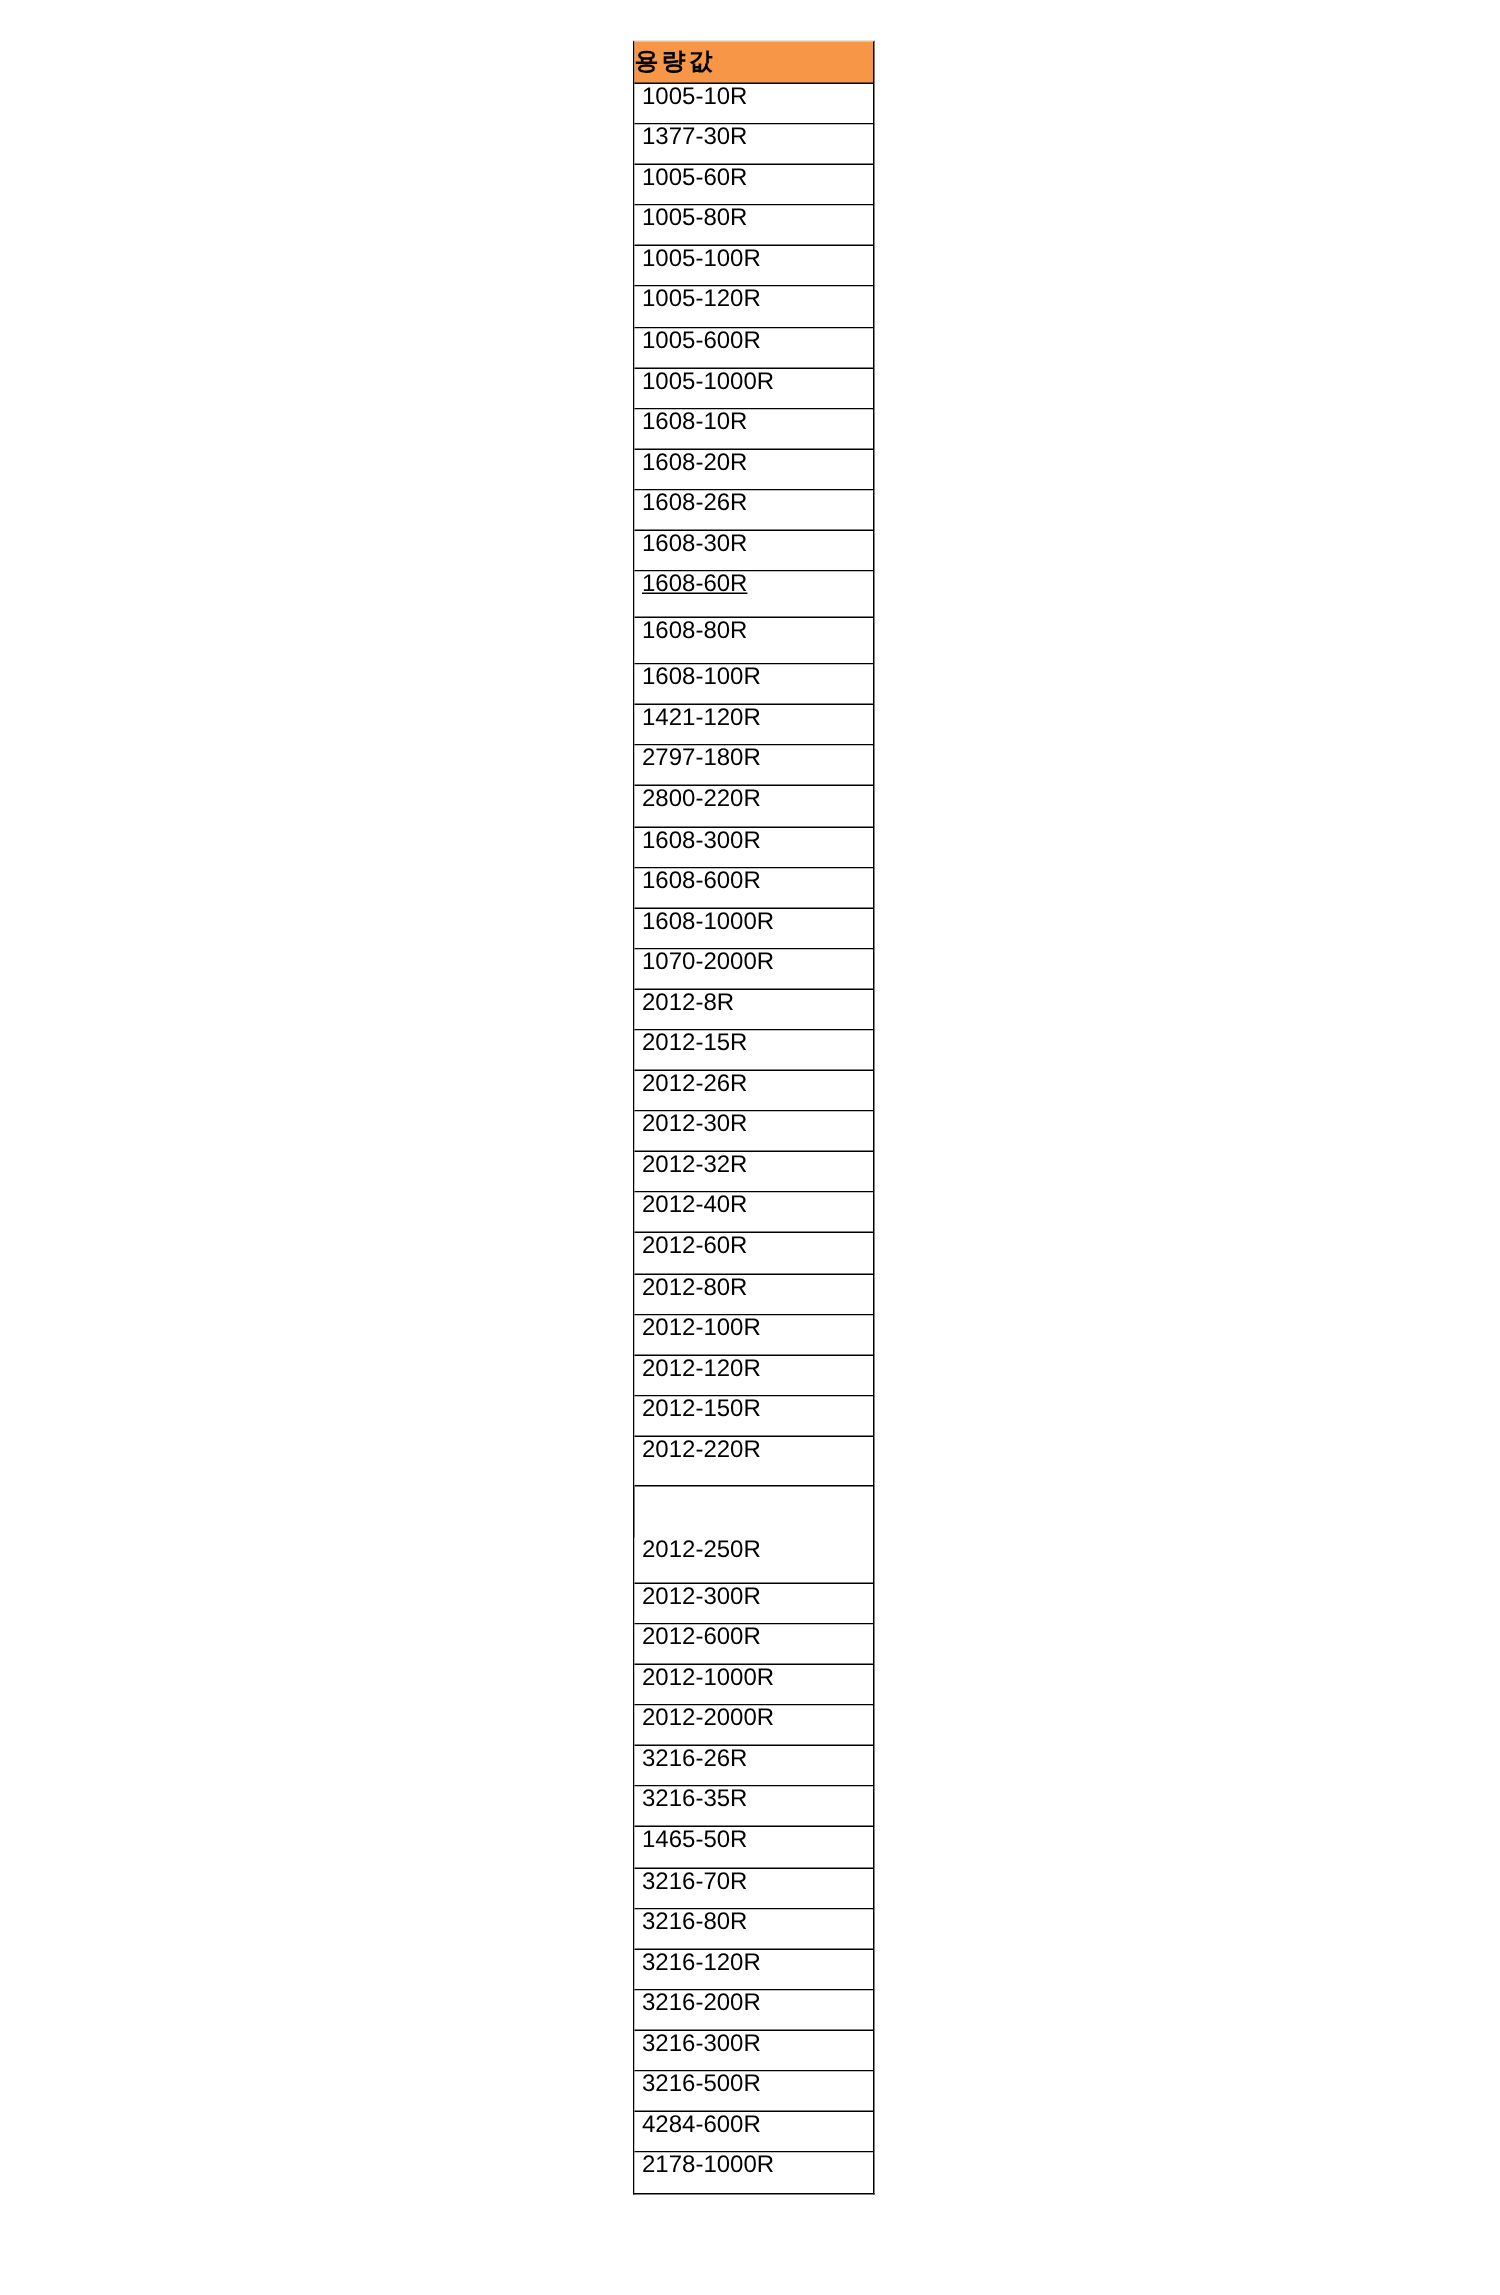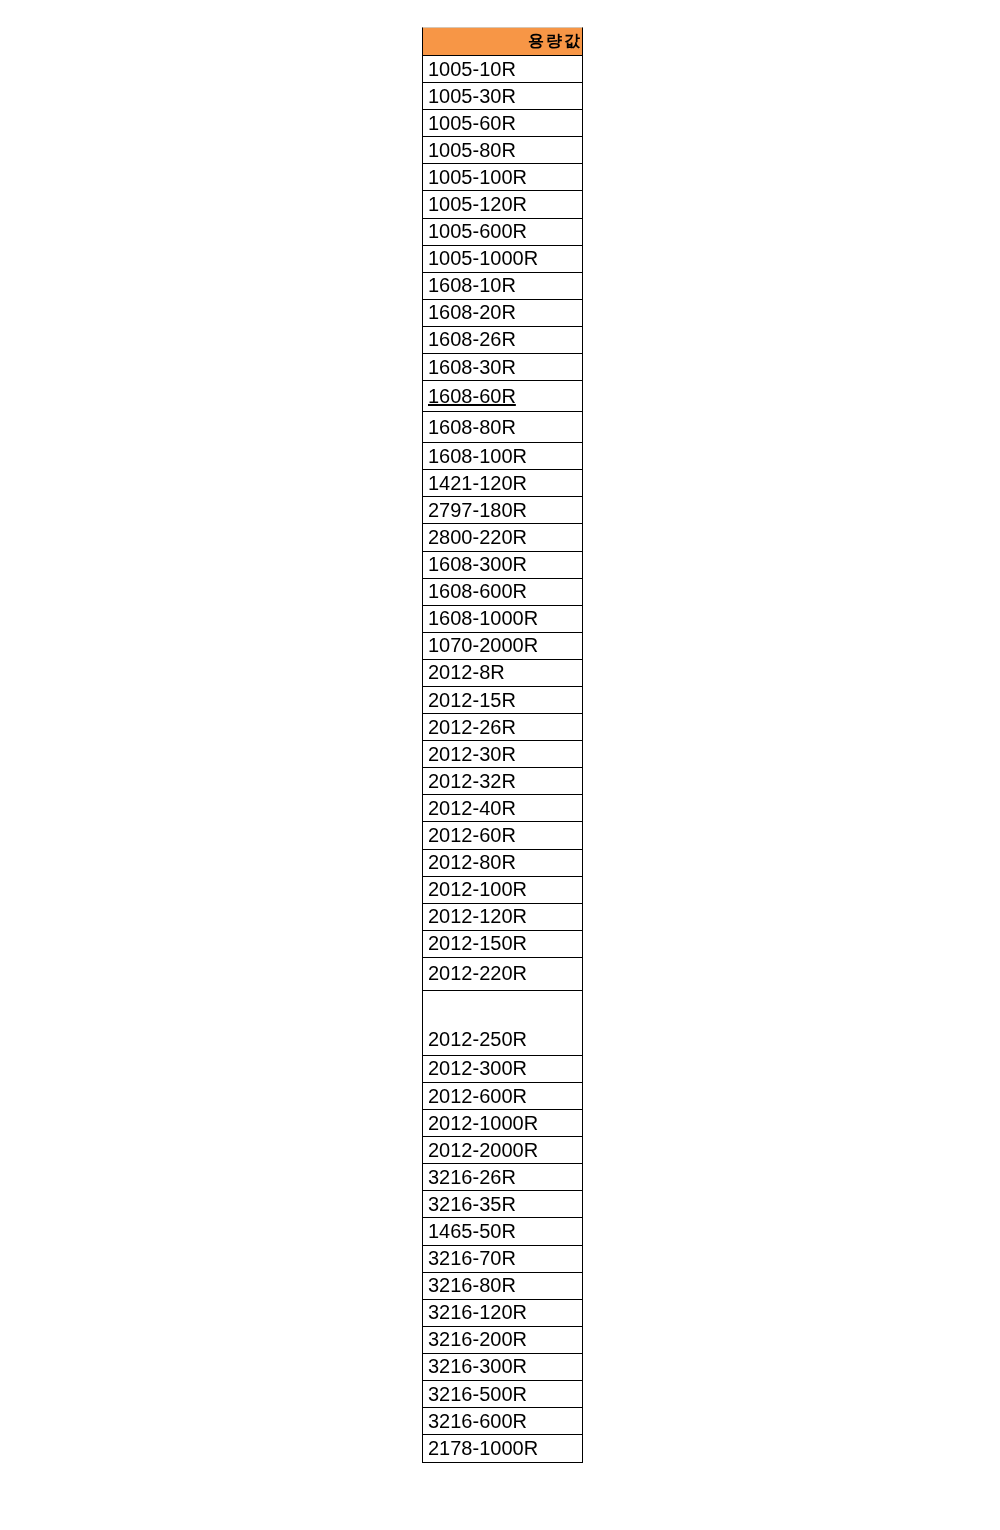--- a/index.html
+++ b/index.html
@@ -31,34 +31,34 @@
     border: 1px solid var(--border-color);
     border-top: 1px solid var(--top-border-color);
   }
   .header-cell {
     box-sizing: border-box;
     height: 28px;
     background: var(--header-bg);
     border-bottom: 1px solid var(--border-color);
     display: flex;
     align-items: center;
-    justify-content: flex-end;
+    justify-content: flex-start;
     font-size: 16px;
     font-weight: bold;
     letter-spacing: 2px;
     color: var(--text-color);
   }
   .rows .row {
     box-sizing: border-box;
     height: 27.1px;
     border-bottom: 1px solid var(--border-color);
     display: flex;
-    align-items: center;
+    align-items: flex-start;
     padding-left: 5px;
-    font-size: 20px;
+    font-size: 16px;
     color: var(--text-color);
     background: #FFFFFF;
     overflow: hidden;
     white-space: nowrap;
   }
   .rows .row:last-child { border-bottom: none; }
   
   .rows .row:nth-child(13) { height: 31px; text-decoration: underline; }
   .rows .row:nth-child(14) { height: 31px; }
   .rows .row:nth-child(34) { height: 33px; }
@@ -70,21 +70,21 @@
 <div class="sheet">
   <div class="cap-table">
     <div class="header-cell">
       <span>용량값</span>
     </div>
     <div class="rows">
         <div class="row">
     <span class="cell-text">1005-10R</span>
   </div>
         <div class="row">
-    <span class="cell-text">1005-30R</span>
+    <span class="cell-text">1377-30R</span>
   </div>
         <div class="row">
     <span class="cell-text">1005-60R</span>
   </div>
         <div class="row">
     <span class="cell-text">1005-80R</span>
   </div>
         <div class="row">
     <span class="cell-text">1005-100R</span>
   </div>
@@ -211,20 +211,20 @@
         <div class="row">
     <span class="cell-text">3216-200R</span>
   </div>
         <div class="row">
     <span class="cell-text">3216-300R</span>
   </div>
         <div class="row">
     <span class="cell-text">3216-500R</span>
   </div>
         <div class="row">
-    <span class="cell-text">3216-600R</span>
+    <span class="cell-text">4284-600R</span>
   </div>
         <div class="row">
     <span class="cell-text">2178-1000R</span>
   </div>
       </div>
   </div>
 </div>
 
 </body></html>

